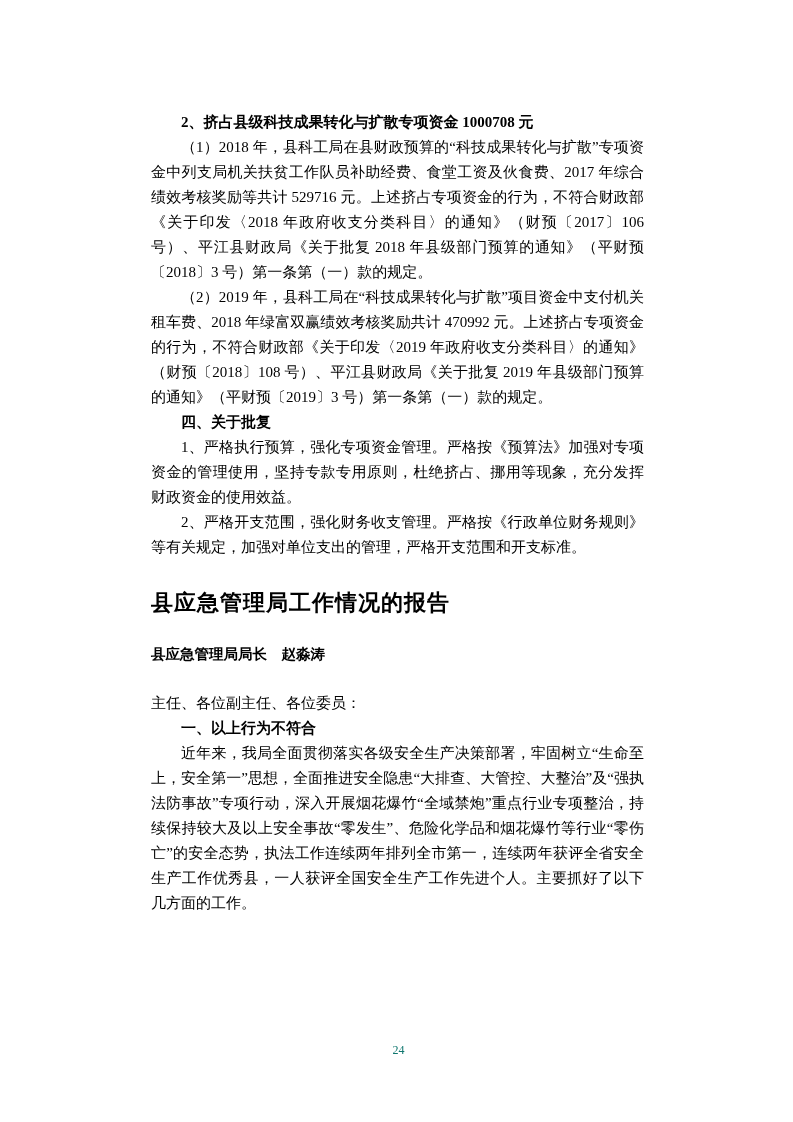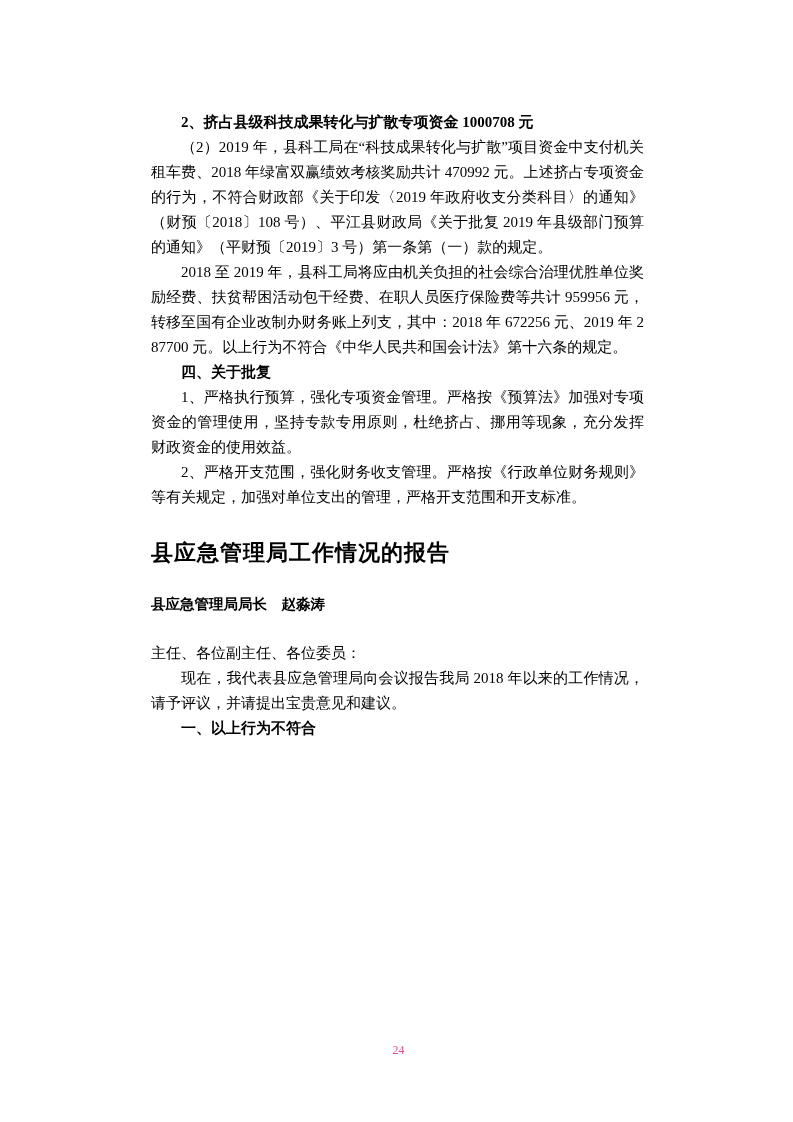--- a/index.html
+++ b/index.html
@@ -49,39 +49,39 @@
     text-indent: 0 !important;
   }
   .page-number {
     position: absolute;
     left: 4px;
     right: 0;
     bottom: 64px;
     text-align: center;
     font-size: 12px;
     font-family: "Liberation Serif", "DejaVu Serif", serif;
-    color: #ec4899;
+    color: #0f766e;
   }
 </style>
 </head>
 <body>
 
 <div class="page">
   <div class="content">
 
     <p class="bold">2、挤占县级科技成果转化与扩散专项资金 1000708 元</p>
+    <p>（1）2018 年，县科工局在县财政预算的“科技成果转化与扩散”专项资金中列支局机关扶贫工作队员补助经费、食堂工资及伙食费、2017 年综合绩效考核奖励等共计 529716 元。上述挤占专项资金的行为，不符合财政部《关于印发〈2018 年政府收支分类科目〉的通知》（财预〔2017〕106 号）、平江县财政局《关于批复 2018 年县级部门预算的通知》（平财预〔2018〕3 号）第一条第（一）款的规定。</p>
     <p>（2）2019 年，县科工局在“科技成果转化与扩散”项目资金中支付机关租车费、2018 年绿富双赢绩效考核奖励共计 470992 元。上述挤占专项资金的行为，不符合财政部《关于印发〈2019 年政府收支分类科目〉的通知》（财预〔2018〕108 号）、平江县财政局《关于批复 2019 年县级部门预算的通知》（平财预〔2019〕3 号）第一条第（一）款的规定。</p>
-    <p>2018 至 2019 年，县科工局将应由机关负担的社会综合治理优胜单位奖励经费、扶贫帮困活动包干经费、在职人员医疗保险费等共计 959956 元，转移至国有企业改制办财务账上列支，其中：2018 年 672256 元、2019 年 287700 元。以上行为不符合《中华人民共和国会计法》第十六条的规定。</p>
     <p class="bold">四、关于批复</p>
     <p>1、严格执行预算，强化专项资金管理。严格按《预算法》加强对专项资金的管理使用，坚持专款专用原则，杜绝挤占、挪用等现象，充分发挥财政资金的使用效益。</p>
     <p>2、严格开支范围，强化财务收支管理。严格按《行政单位财务规则》等有关规定，加强对单位支出的管理，严格开支范围和开支标准。</p>
 
     <p class="report-title">县应急管理局工作情况的报告</p>
     <p class="report-byline">县应急管理局局长　赵淼涛</p>
 
     <p class="salutation">主任、各位副主任、各位委员：</p>
-    <p>现在，我代表县应急管理局向会议报告我局 2018 年以来的工作情况，请予评议，并请提出宝贵意见和建议。</p>
     <p class="bold">一、以上行为不符合</p>
+    <p>近年来，我局全面贯彻落实各级安全生产决策部署，牢固树立“生命至上，安全第一”思想，全面推进安全隐患“大排查、大管控、大整治”及“强执法防事故”专项行动，深入开展烟花爆竹“全域禁炮”重点行业专项整治，持续保持较大及以上安全事故“零发生”、危险化学品和烟花爆竹等行业“零伤亡”的安全态势，执法工作连续两年排列全市第一，连续两年获评全省安全生产工作优秀县，一人获评全国安全生产工作先进个人。主要抓好了以下几方面的工作。</p>
 
   </div>
 
   <div class="page-number">24</div>
 </div>
 
 </body></html>

